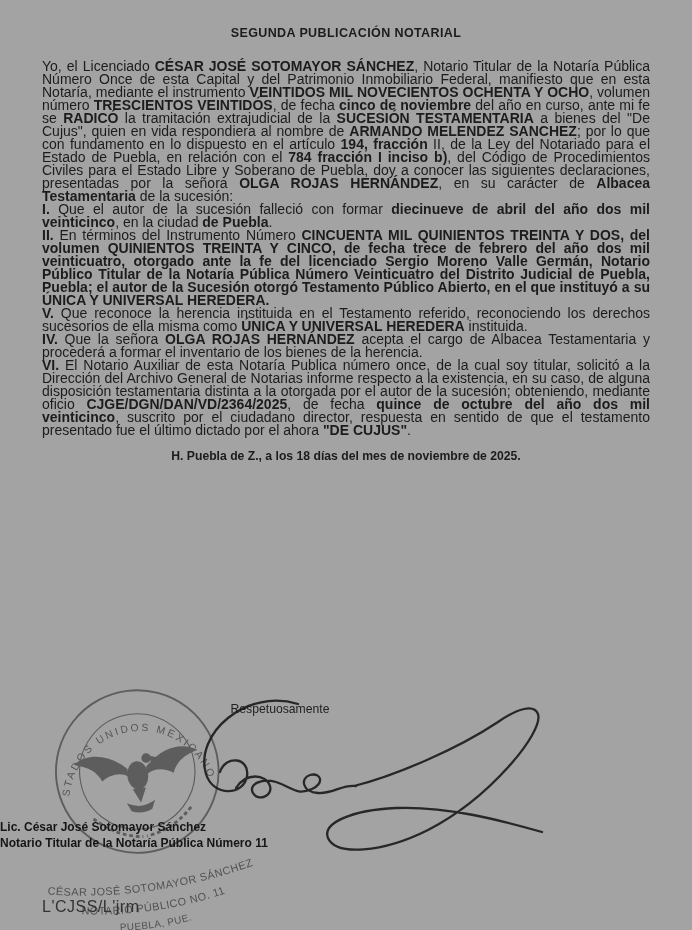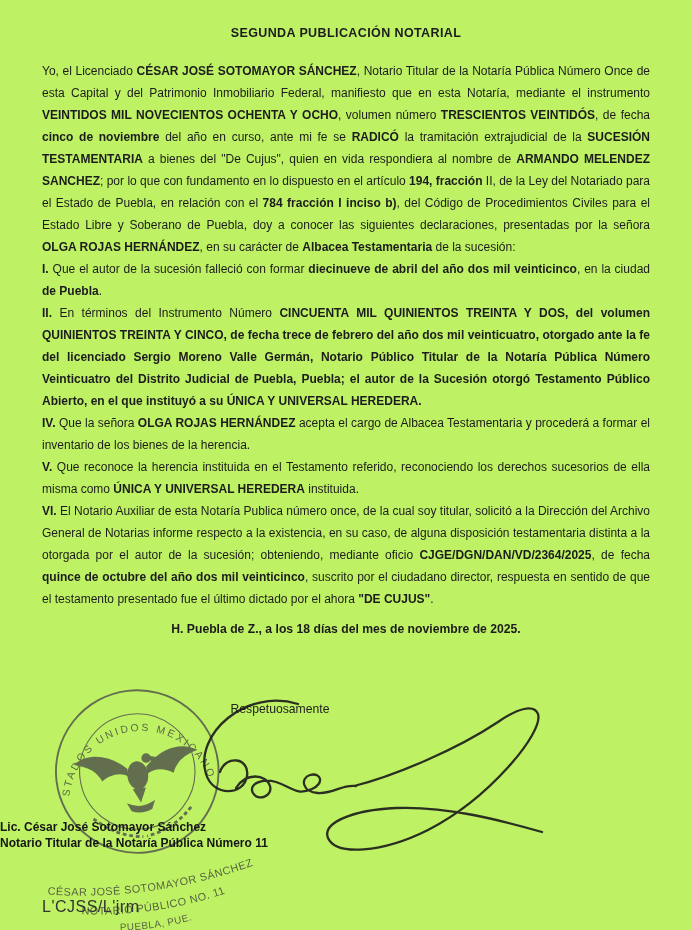--- a/index.html
+++ b/index.html
@@ -1,36 +1,36 @@
 <!DOCTYPE html>
 <html><head>
 <meta charset="utf-8">
 <style>
   * { margin:0; padding:0; box-sizing:border-box; }
   html, body { background:#ffffff; }
   .page {
     position:relative;
     width:692px; height:930px;
     margin:0 auto;
-    background:#bef264;
+    background:#a3a3a3;
     font-family:"Liberation Sans", sans-serif;
     color:#1c1c1c;
     padding:26px 42px 0 42px;
     overflow:hidden;
   }
   .doc-title {
     text-align:center;
     font-size:12.5px;
     font-weight:bold;
     letter-spacing:.4px;
     margin-bottom:20px;
   }
   .doc-body p {
-    font-size:12px;
-    line-height:22px;
+    font-size:14px;
+    line-height:13px;
     text-align:justify;
     color:#1c1c1c;
   }
   .doc-body b { font-weight:bold; }
   .date-line {
     text-align:center;
     font-weight:bold;
     font-size:12.2px;
     margin-top:12px;
   }
@@ -78,22 +78,22 @@
 <body>
 
 <div class="page">
 
   <div class="doc-title">SEGUNDA PUBLICACIÓN NOTARIAL</div>
 
   <div class="doc-body">
       <p><span>Yo, el Licenciado </span><b>CÉSAR JOSÉ SOTOMAYOR SÁNCHEZ</b><span>, Notario Titular de la Notaría Pública Número Once de esta Capital y del Patrimonio Inmobiliario Federal, manifiesto que en esta Notaría, mediante el instrumento </span><b>VEINTIDOS MIL NOVECIENTOS OCHENTA Y OCHO</b><span>, volumen número </span><b>TRESCIENTOS VEINTIDÓS</b><span>, de fecha </span><b>cinco de noviembre</b><span> del año en curso, ante mi fe se </span><b>RADICÓ</b><span> la tramitación extrajudicial de la </span><b>SUCESIÓN TESTAMENTARIA</b><span> a bienes del "De Cujus", quien en vida respondiera al nombre de </span><b>ARMANDO MELENDEZ SANCHEZ</b><span>; por lo que con fundamento en lo dispuesto en el artículo </span><b>194, fracción</b><span> II, de la Ley del Notariado para el Estado de Puebla, en relación con el </span><b>784 fracción I inciso b)</b><span>, del Código de Procedimientos Civiles para el Estado Libre y Soberano de Puebla, doy a conocer las siguientes declaraciones, presentadas por la señora </span><b>OLGA ROJAS HERNÁNDEZ</b><span>, en su carácter de </span><b>Albacea Testamentaria</b><span> de la sucesión:</span></p>
       <p><b>I.</b><span> Que el autor de la sucesión falleció con formar </span><b>diecinueve de abril del año dos mil veinticinco</b><span>, en la ciudad </span><b>de Puebla</b><span>.</span></p>
       <p><b>II.</b><span> En términos del Instrumento Número </span><b>CINCUENTA MIL QUINIENTOS TREINTA Y DOS, del volumen QUINIENTOS TREINTA Y CINCO, de fecha trece de febrero del año dos mil veinticuatro, otorgado ante la fe del licenciado Sergio Moreno Valle Germán, Notario Público Titular de la Notaría Pública Número Veinticuatro del Distrito Judicial de Puebla, Puebla; el autor de la Sucesión otorgó Testamento Público Abierto, en el que instituyó a su ÚNICA Y UNIVERSAL HEREDERA.</b></p>
+      <p><b>V.</b><span> Que reconoce la herencia instituida en el Testamento referido, reconociendo los derechos sucesorios de ella misma como </span><b>ÚNICA Y UNIVERSAL HEREDERA</b><span> instituida.</span></p>
       <p><b>IV.</b><span> Que la señora </span><b>OLGA ROJAS HERNÁNDEZ</b><span> acepta el cargo de Albacea Testamentaria y procederá a formar el inventario de los bienes de la herencia.</span></p>
-      <p><b>V.</b><span> Que reconoce la herencia instituida en el Testamento referido, reconociendo los derechos sucesorios de ella misma como </span><b>ÚNICA Y UNIVERSAL HEREDERA</b><span> instituida.</span></p>
       <p><b>VI.</b><span> El Notario Auxiliar de esta Notaría Publica número once, de la cual soy titular, solicitó a la Dirección del Archivo General de Notarias informe respecto a la existencia, en su caso, de alguna disposición testamentaria distinta a la otorgada por el autor de la sucesión; obteniendo, mediante oficio </span><b>CJGE/DGN/DAN/VD/2364/2025</b><span>, de fecha </span><b>quince de octubre del año dos mil veinticinco</b><span>, suscrito por el ciudadano director, respuesta en sentido de que el testamento presentado fue el último dictado por el ahora </span><b>"DE CUJUS"</b><span>.</span></p>
     </div>
 
   <div class="date-line">H. Puebla de Z., a los 18 días del mes de noviembre de 2025.</div>
 
   <div class="signature-area">
 
     <div class="closing">Respetuosamente</div>
 
     <svg class="seal-svg" width="208" height="252" viewBox="0 0 220 266" aria-hidden="true">

